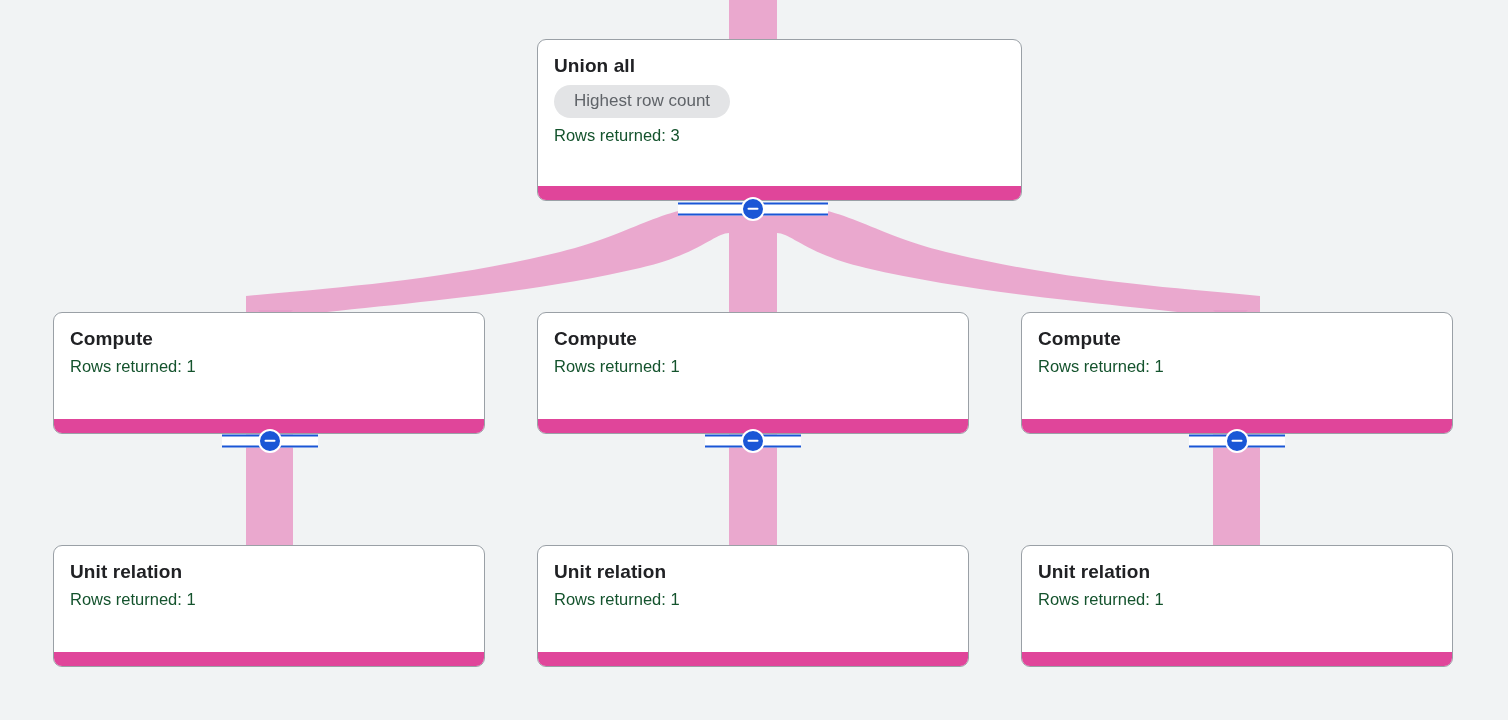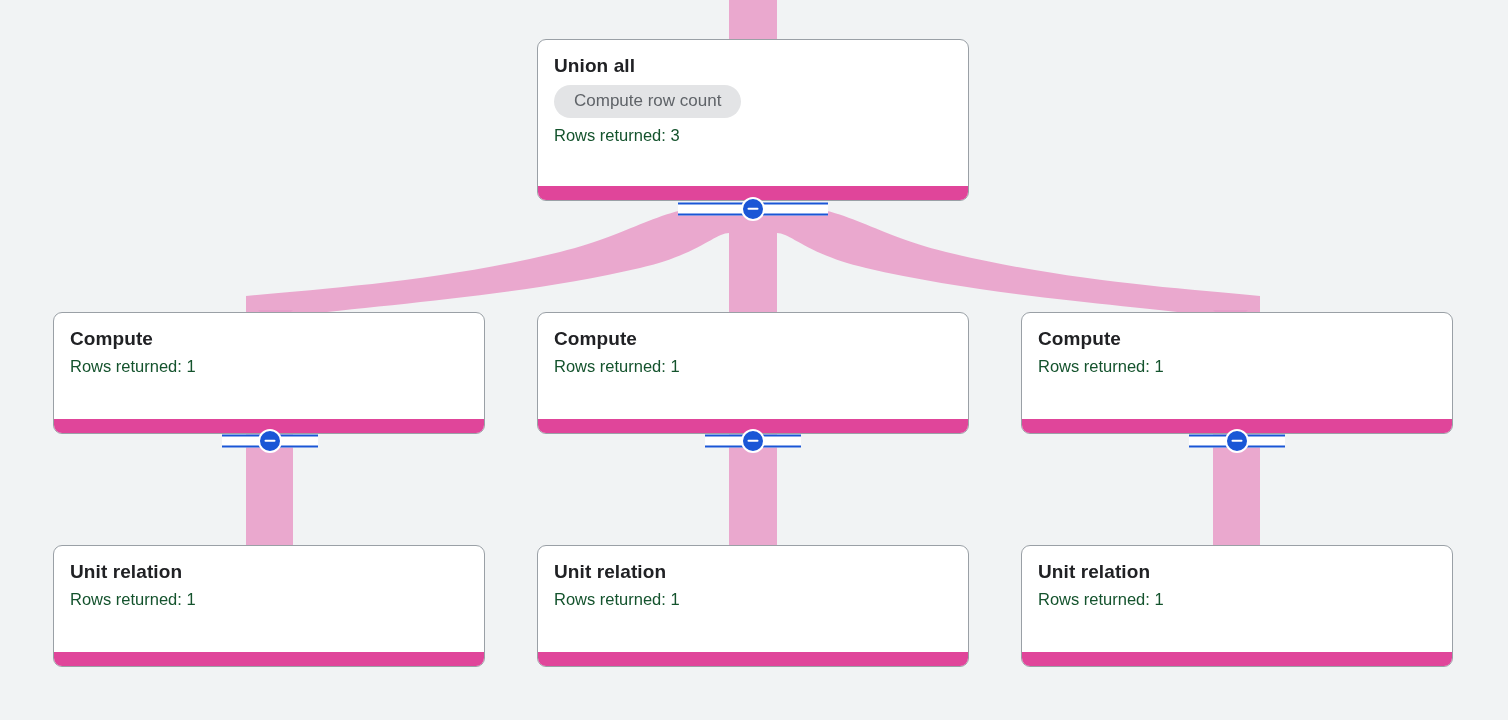--- a/index.html
+++ b/index.html
@@ -157,24 +157,24 @@
       <path d="M246,434 L293,434 L293,545 L246,545 Z" fill="#eaa8ce"></path>
     </g>
     <g>
       <path d="M729,434 L777,434 L777,545 L729,545 Z" fill="#eaa8ce"></path>
     </g>
     <g>
       <path d="M1213,434 L1260,434 L1260,545 L1213,545 Z" fill="#eaa8ce"></path>
     </g>
   </svg>
 
-  <div class="node" style="left:537px; top:39px; width:432px; height:162px;">
+  <div class="node" style="left:537px; top:39px; width:485px; height:162px;">
     <div class="node-body">
       <div class="node-title">Union all</div>
-      <div class="node-badge">Compute row count</div>
+      <div class="node-badge">Highest row count</div>
       <div class="node-rows">Rows returned: 3</div>
     </div>
     <div class="node-bar"></div>
   </div>
 
   <div class="node" style="left:53px; top:312px; width:432px; height:122px;">
     <div class="node-body">
       <div class="node-title">Compute</div>
       <div class="node-rows">Rows returned: 1</div>
     </div>

